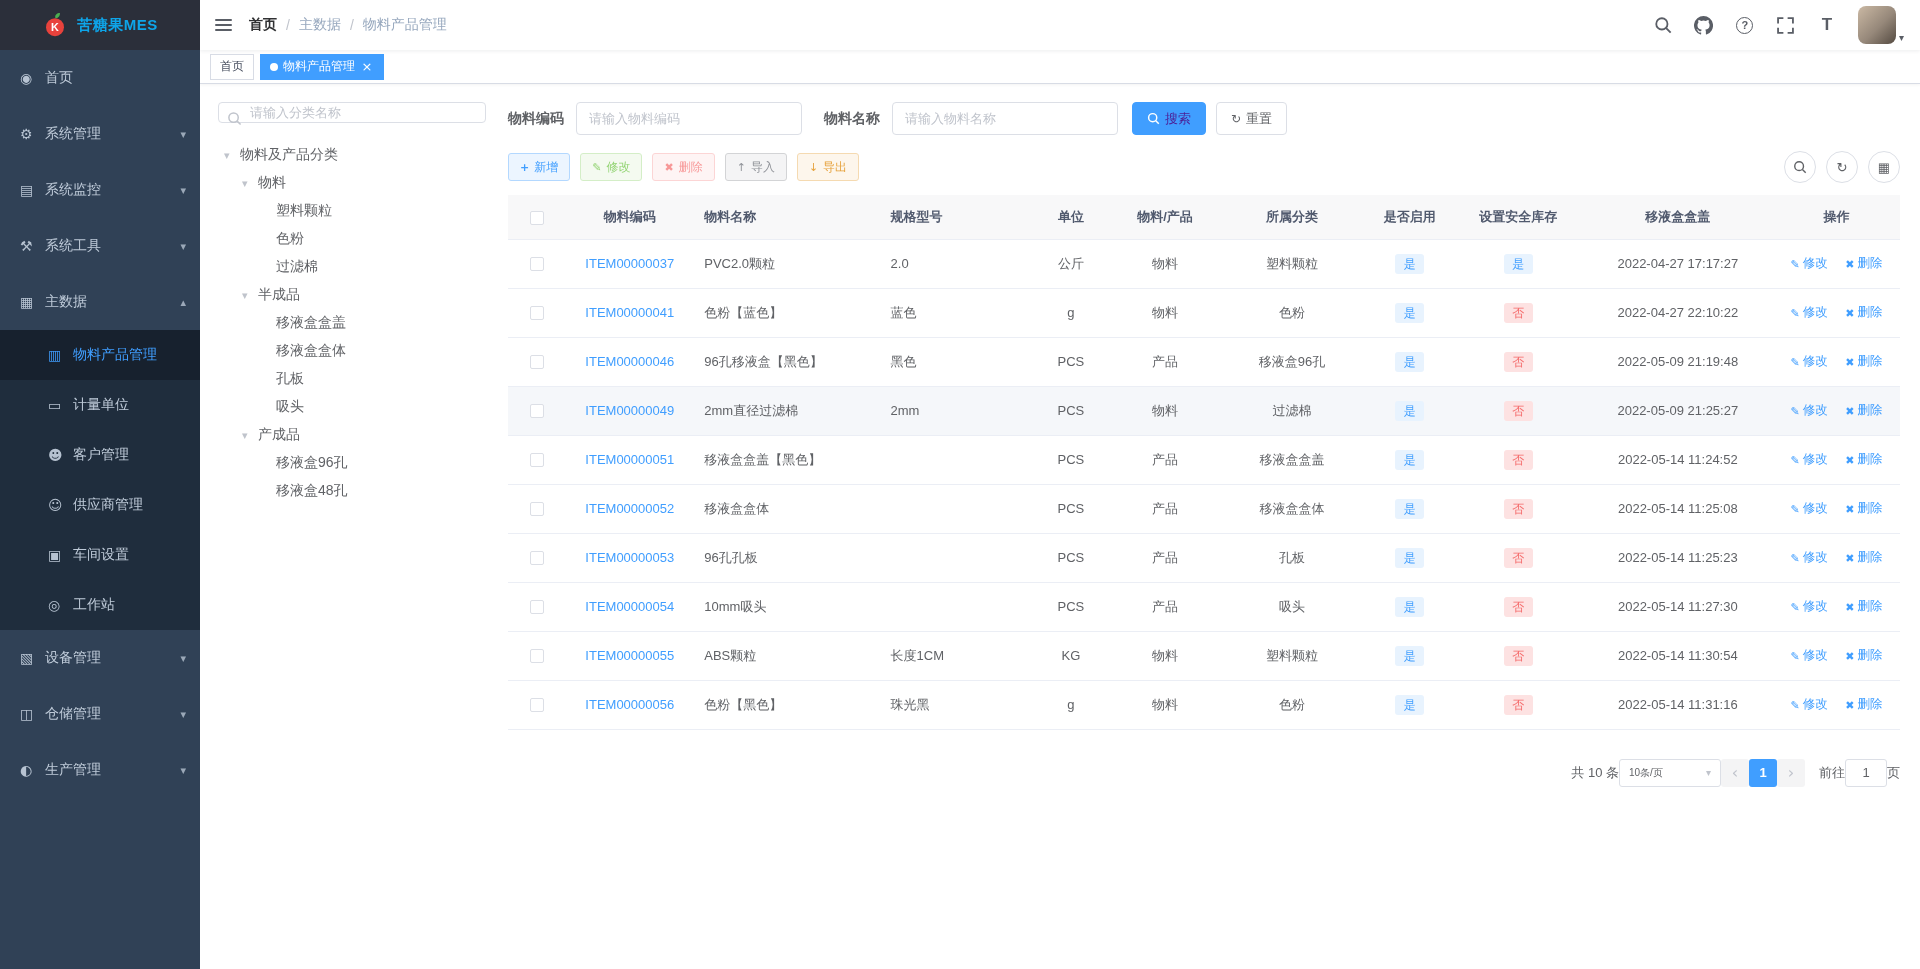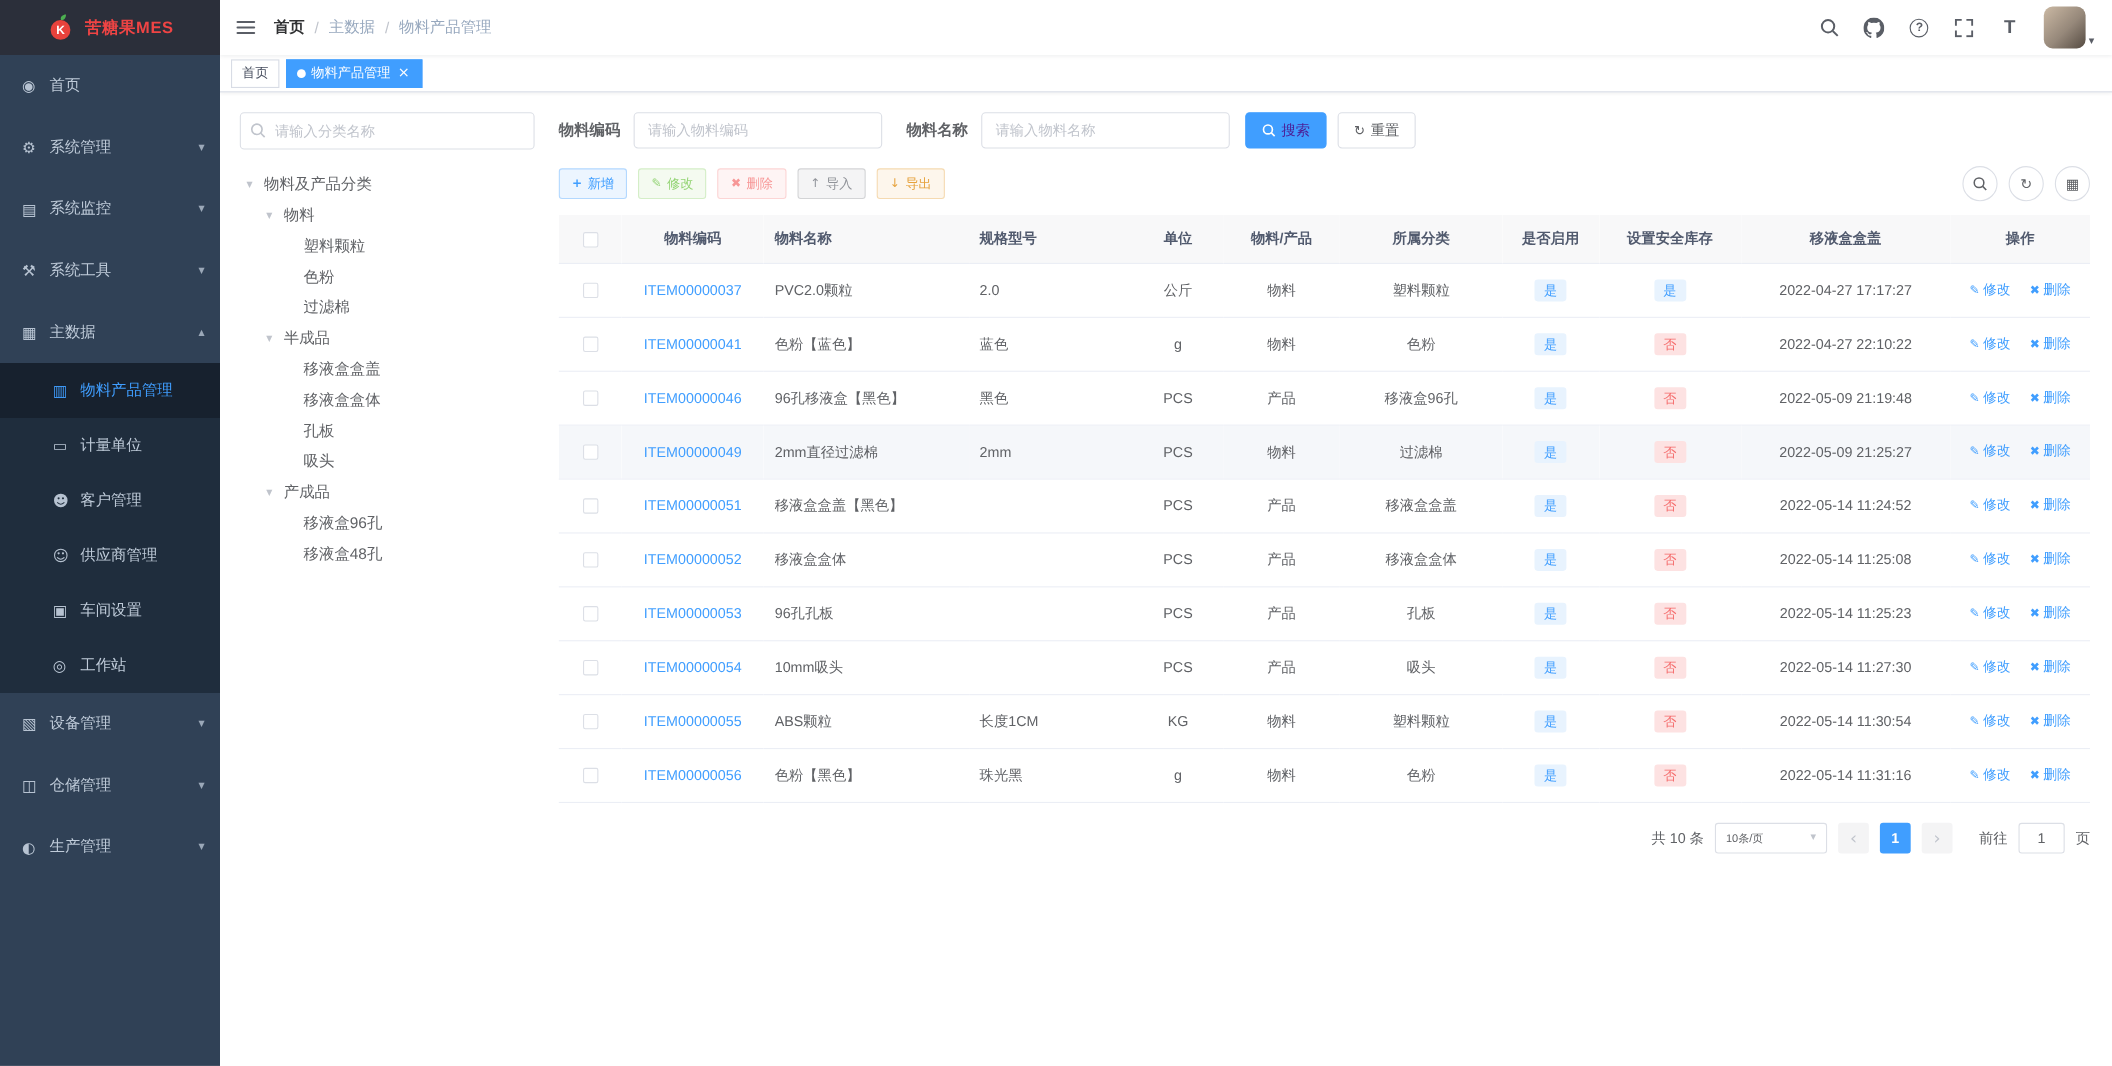--- a/index.html
+++ b/index.html
@@ -33,21 +33,21 @@
   [data-icon="grid"]::before{content:"▦"}
   [data-icon="caret-down"]::before{content:"▾"}
   [data-icon="close"]::before{content:"×"}
   [data-icon="chevron-left"]::before{content:"‹";font-size:16px}
   [data-icon="chevron-right"]::before{content:"›";font-size:16px}
   [data-icon="expanded"]::before{content:"▾"}
 
   
   .sidebar{width:200px;height:100%;background:#304156;flex-shrink:0;display:flex;flex-direction:column}
   .logo{height:50px;background:#2b2f3a;display:flex;align-items:center;justify-content:center;gap:9px;cursor:pointer;flex-shrink:0}
-  .logo-title{color:#ef4444;font-size:15px;font-weight:700;letter-spacing:.5px}
+  .logo-title{color:#0ea5e9;font-size:15px;font-weight:700;letter-spacing:.5px}
   .menu{flex:1;overflow:hidden}
   .menu-item{height:56px;display:flex;align-items:center;padding:0 14px 0 20px;color:#bfcbd9;font-size:14px;cursor:pointer}
   .menu-item[data-val="1"]{height:50px;background:#1f2d3d;padding-left:48px}
   .menu-item[data-active="true"]{color:#409eff;background:#17212e}
   .mi-icon{width:25px;font-size:14px;opacity:.95;flex-shrink:0}
   .mi-label{flex:1;white-space:nowrap;overflow:hidden}
   .mi-arrow{font-size:11px;opacity:.75}
 
   
   .main{flex:1;display:flex;flex-direction:column;height:100%;overflow:hidden;min-width:0}
@@ -71,21 +71,21 @@
   .tags-bar{height:34px;background:#fff;border-bottom:1px solid #d8dce5;box-shadow:0 1px 3px rgba(0,0,0,.05);display:flex;align-items:center;padding-left:10px;gap:6px;flex-shrink:0;position:relative;z-index:2}
   .tag{height:26px;display:inline-flex;align-items:center;padding:0 9px;border:1px solid #d8dce5;background:#fff;color:#495060;font-size:12px;cursor:pointer;gap:5px}
   .tag[data-active="true"]{background:#409eff;border-color:#409eff;color:#fff}
   .tag-dot{width:8px;height:8px;border-radius:50%;background:#fff;display:inline-block}
   .tag-close{font-size:13px;width:14px;height:14px;line-height:12px;text-align:center;border-radius:50%}
 
   
   .content{flex:1;display:flex;padding:18px 20px 0 18px;background:#fff;overflow:hidden}
   .tree-panel{width:268px;flex-shrink:0}
   .tree-search{position:relative;margin-bottom:18px}
-  .tree-search input{width:100%;height:34px;border:1px solid #dcdfe6;border-radius:4px;padding:0 10px 0 31px;font-size:13px;color:#606266;outline:none;font-family:inherit}
+  .tree-search input{width:100%;height:21px;border:1px solid #dcdfe6;border-radius:4px;padding:0 10px 0 31px;font-size:13px;color:#606266;outline:none;font-family:inherit}
   input::placeholder{color:#c0c4cc}
   .tree-search svg{position:absolute;left:9px;top:9px}
   .tree{padding-left:4px}
   .tree-node{height:28px;display:flex;align-items:center;font-size:14px;color:#606266;cursor:pointer}
   .tree-node[data-val="0"]{padding-left:2px}
   .tree-node[data-val="1"]{padding-left:20px}
   .tree-node[data-val="2"]{padding-left:38px}
   .tree-caret{width:16px;font-size:11px;color:#c0c4cc;flex-shrink:0}
 
   .table-panel{flex:1;margin-left:22px;display:flex;flex-direction:column;min-width:0}
@@ -116,21 +116,21 @@
   th.left,td.left{text-align:left}
   tbody tr:hover,tr[data-val="true"]{background:#f5f7fa}
   .code-link{color:#409eff;cursor:pointer;text-decoration:none}
   .badge{display:inline-block;min-width:29px;padding:4px 8px;border-radius:3px;font-size:12px;line-height:1}
   .badge[data-val="是"]{background:#e8f3fe;color:#409eff}
   .badge[data-val="否"]{background:#fde2e2;color:#f56c6c}
   .op-link{color:#409eff;font-size:12.5px;cursor:pointer;display:inline-flex;align-items:center;gap:3px;margin:0 7px;text-decoration:none}
   .op-link .ic{font-size:11px}
   .cbx{display:inline-block;width:14px;height:14px;border:1px solid #dcdfe6;border-radius:2px;background:#fff;cursor:pointer;vertical-align:middle}
 
-  .pagination-row{display:flex;align-items:center;justify-content:flex-end;margin-top:18px;gap:10px;font-size:13px;color:#606266;padding-bottom:20px}
+  .pagination-row{display:flex;align-items:center;justify-content:flex-end;margin-top:29px;font-size:13px;color:#606266;padding-bottom:20px}
   .psel{width:102px;height:28px;border:1px solid #dcdfe6;border-radius:3px;display:flex;align-items:center;justify-content:space-between;padding:0 9px;color:#606266;cursor:pointer;background:#fff;font-size:10px}
   .sel-caret{font-size:10px;color:#c0c4cc}
   .pbtn{width:28px;height:28px;border-radius:3px;background:#f4f4f5;color:#c0c4cc;display:flex;align-items:center;justify-content:center;cursor:pointer}
   .pnum{width:28px;height:28px;border-radius:3px;background:#409eff;color:#fff;display:flex;align-items:center;justify-content:center;font-weight:700;cursor:pointer}
   .p-goto-label{margin-left:14px}
   .goto-input{width:42px;height:28px;border:1px solid #dcdfe6;border-radius:3px;text-align:center;font-size:13px;color:#606266;outline:none;font-family:inherit}
 </style>
 </head>
 <body>
 

